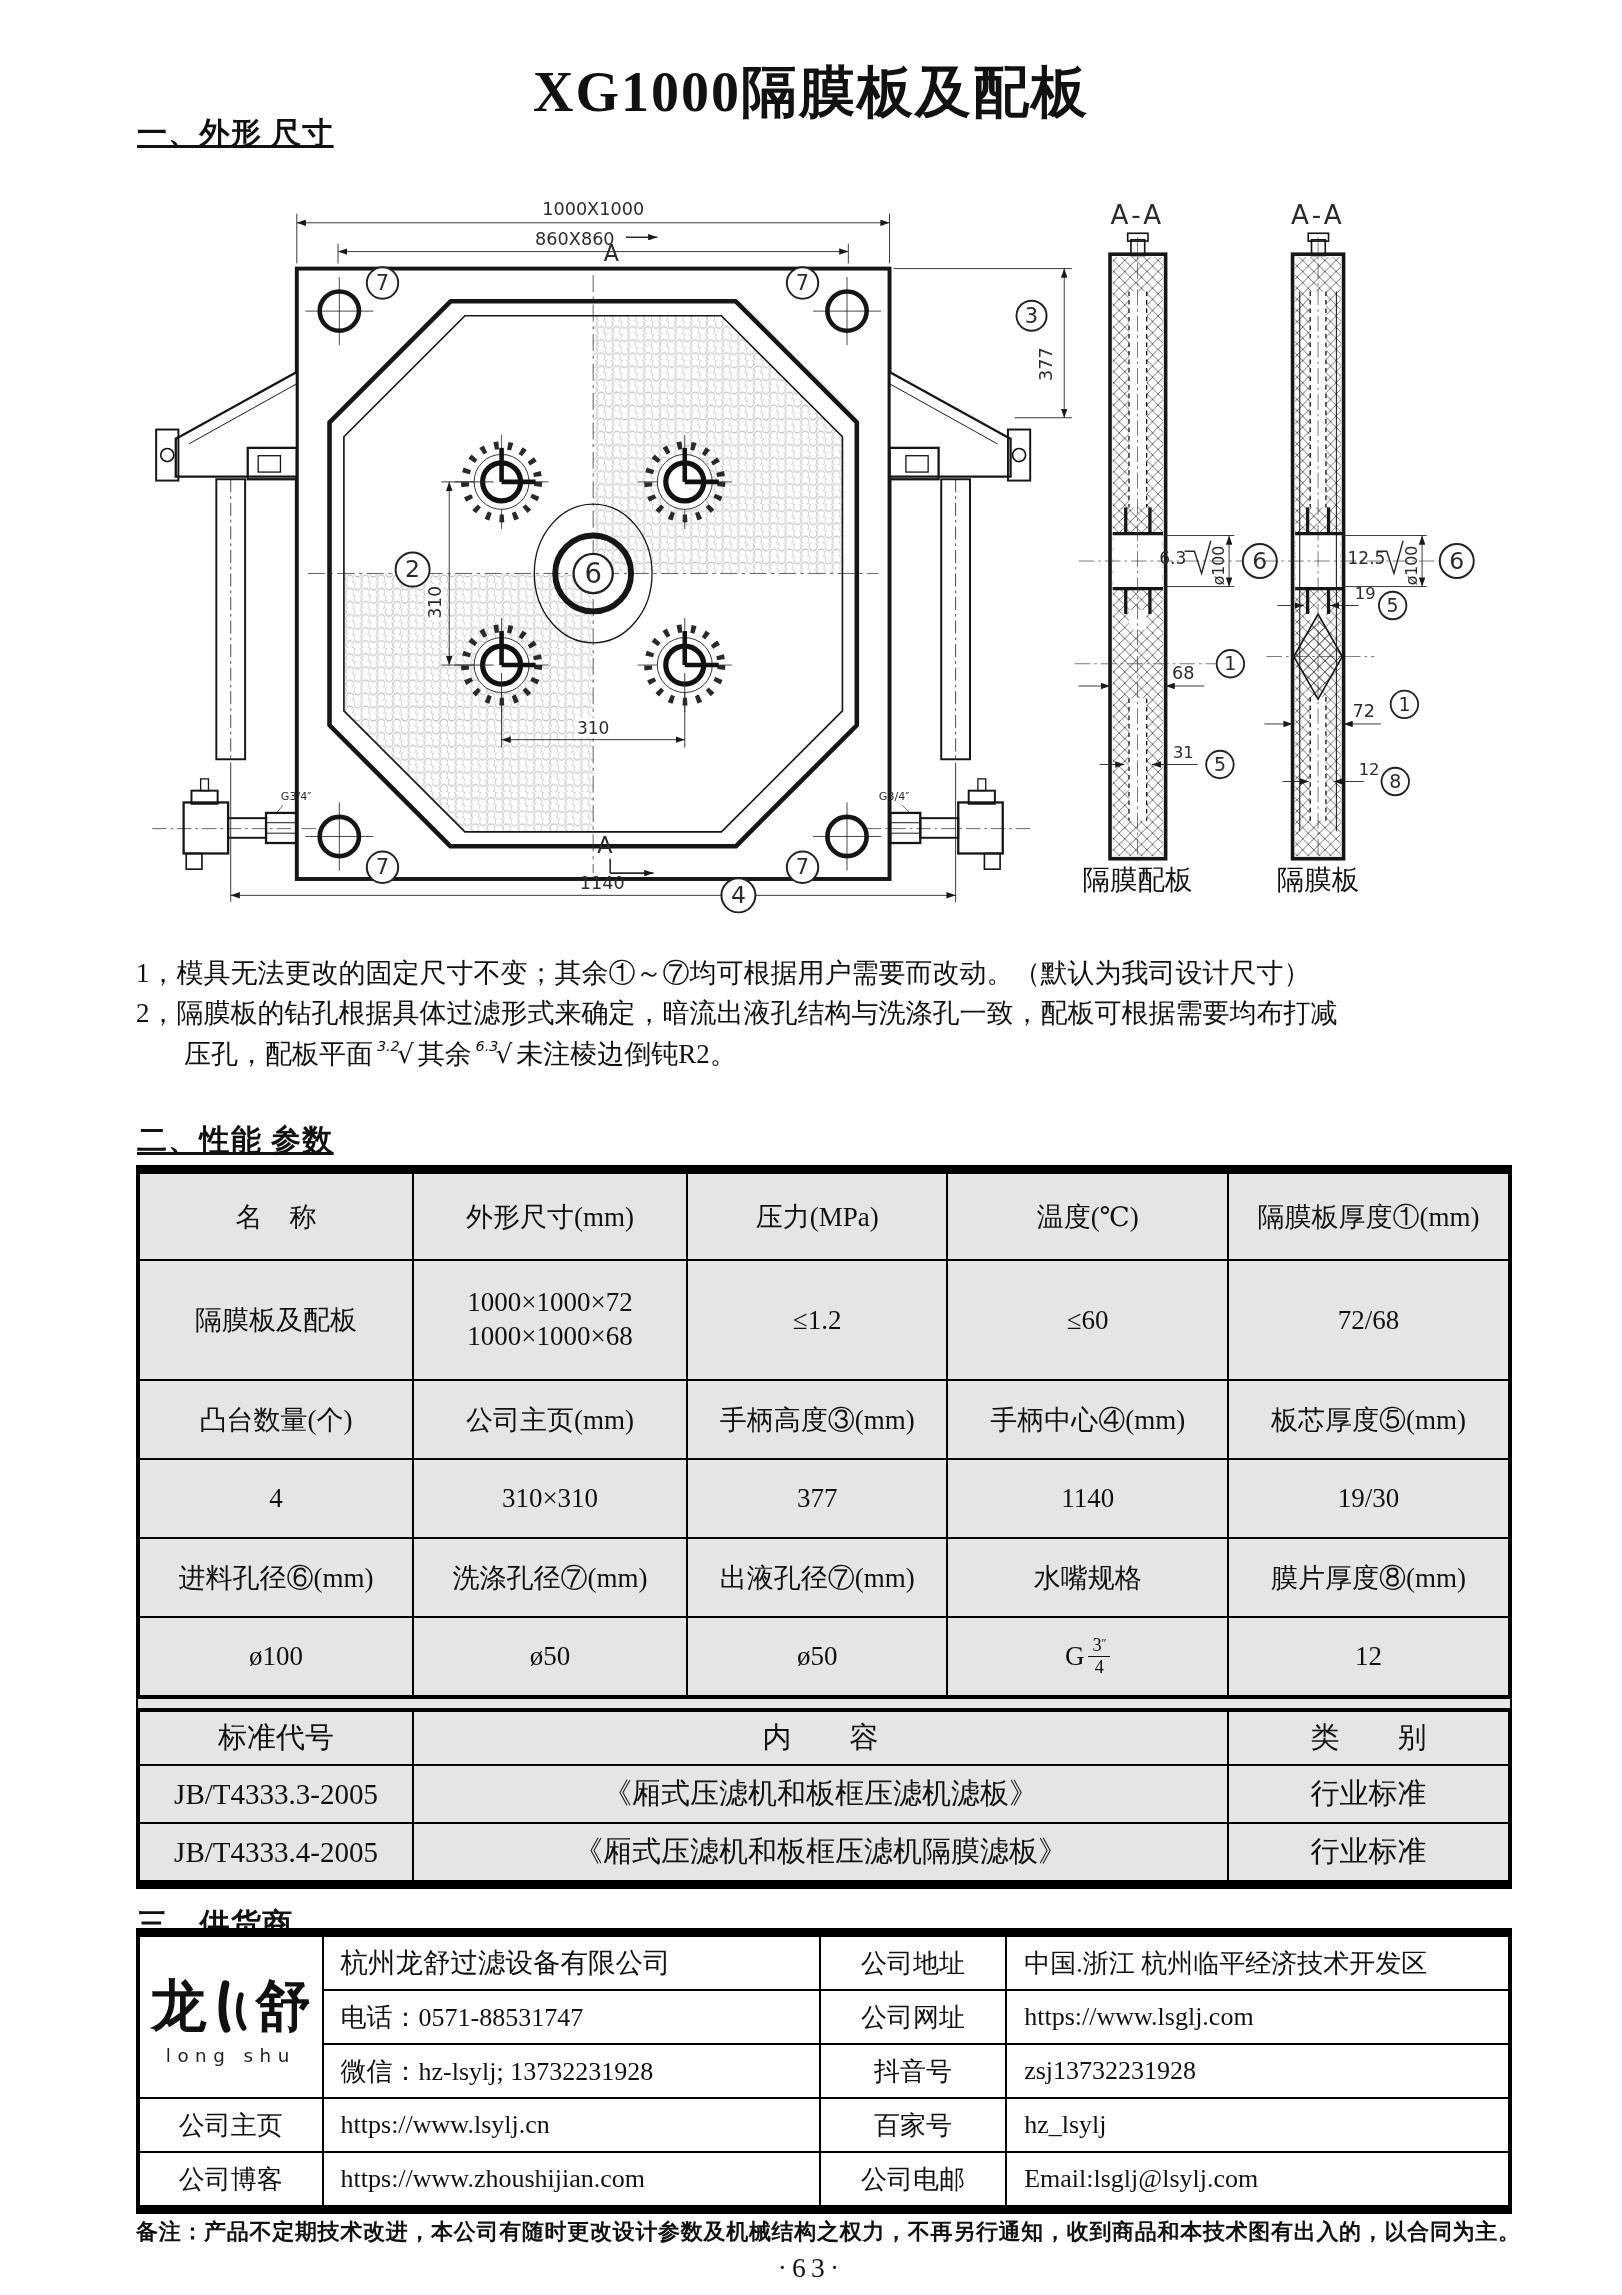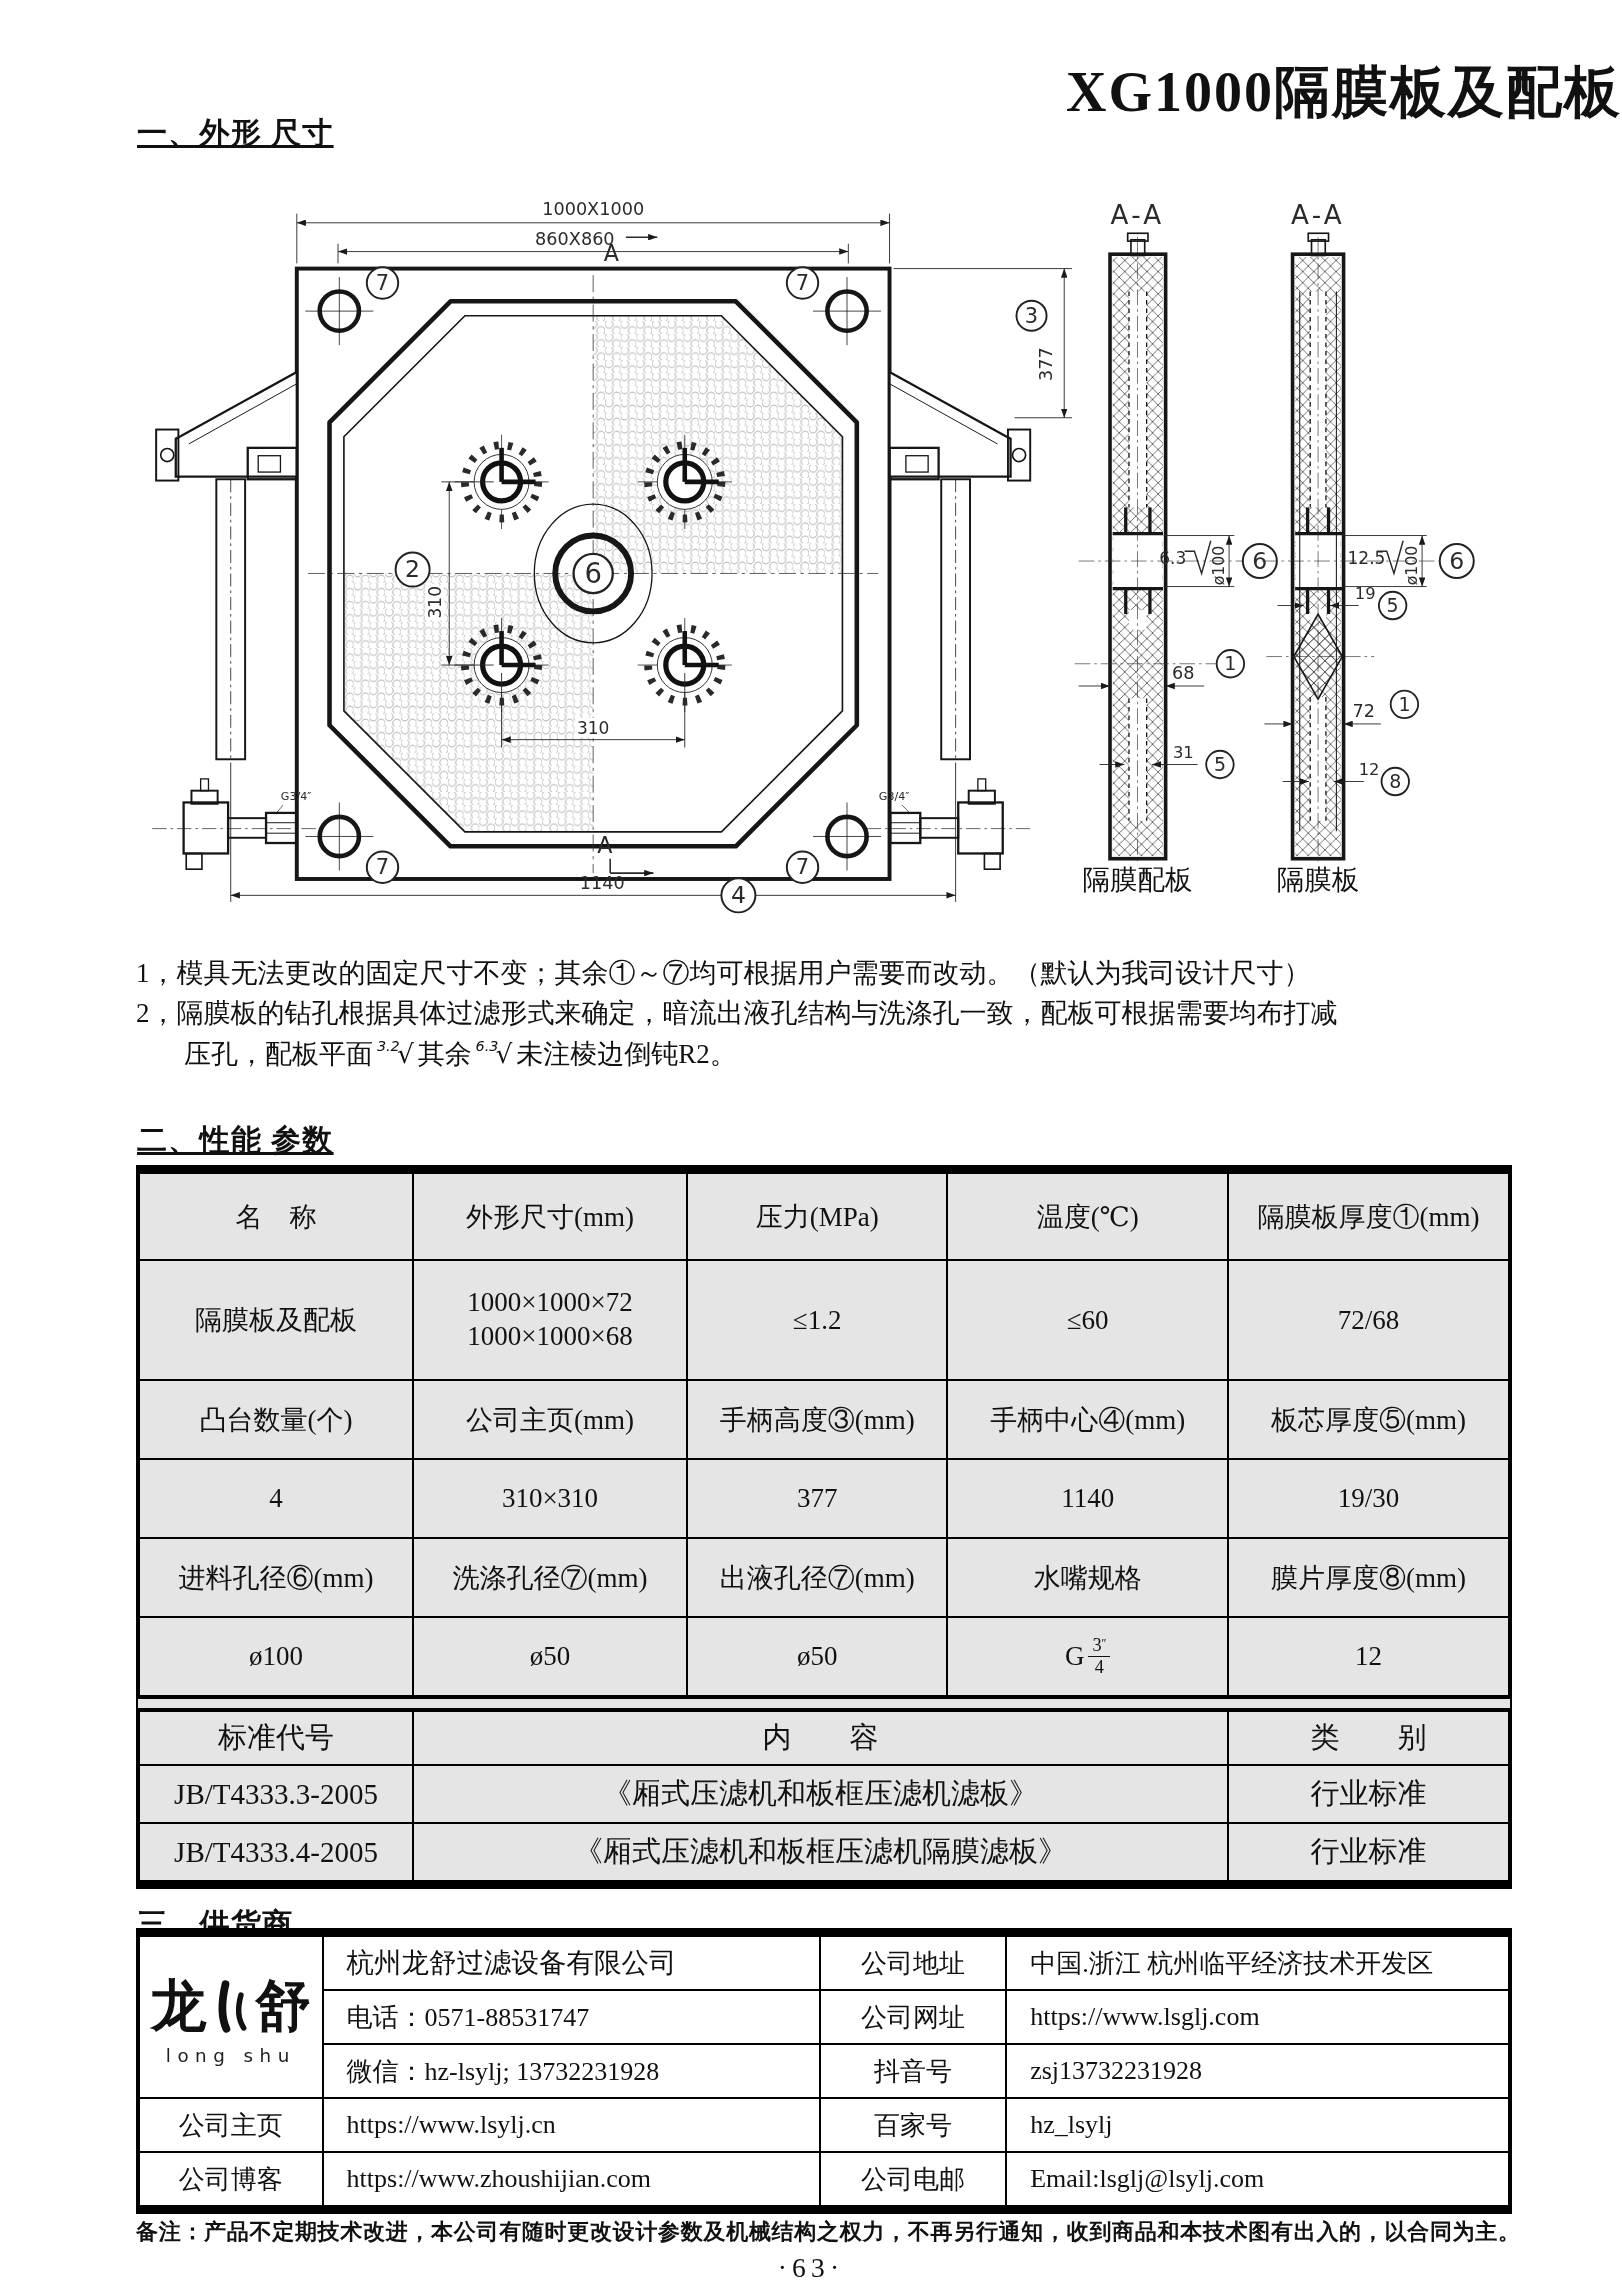--- a/index.html
+++ b/index.html
@@ -2,21 +2,21 @@
 <html style="font-size:10.5px"><head>
 <meta charset="utf-8">
 <style>
   html,body{margin:0;padding:0;}
   body{
     width:1622px;height:2295px;position:relative;background:#ffffff;
     font-family:"Liberation Serif","DejaVu Serif",serif;color:#111;
     overflow:hidden;
   }
   .abs{position:absolute;}
-  .title{left:0;top:55px;width:100%;text-align:right;font-size:56px;font-weight:700;letter-spacing:2px;}
+  .title{left:0;top:55px;width:100%;text-align:center;font-size:56px;font-weight:700;letter-spacing:2px;}
   .shead{font-size:30px;font-weight:700;letter-spacing:1.3px;text-decoration:underline;}
   #h1{left:137px;top:113px;}
   #h2{left:137px;top:1120px;}
   #h3{left:137px;top:1877px;margin-top:27px;}
   
   .notes{left:136px;top:954px;width:1407px;font-size:27px;line-height:1.48;}
   .note-line{white-space:nowrap;}
   .cont{padding-left:48px;}
   .rg{display:inline-block;margin:0 3.9px;font-family:"DejaVu Sans",sans-serif;}
   .rg sup{font-size:14.4px;vertical-align:11.8px;margin-right:-2.6px;font-style:italic;}
@@ -34,21 +34,21 @@
   tr.stdh td{height:52px;}
   tr.stdr td{height:56px;}
   .frac{display:inline-flex;flex-direction:column;vertical-align:middle;line-height:1;font-size:18.3px;margin-left:3.9px;}
   .fn{border-bottom:1.3px solid #111;padding:0 3.9px 1.3px 3.9px;}
   .fd{padding-top:1.3px;}
   .fn sup{font-size:11.8px;vertical-align:3.9px;}
   .gpre{font-size:27px;vertical-align:middle;}
   
   .supwrap{left:136px;top:1928px;width:1372px;border-left:2px solid #000;border-right:2px solid #000;border-top:7.9px solid #000;border-bottom:7.9px solid #000;background:#fff;}
   table.sup td{height:52px;font-size:26px;}
-  td.lval{text-align:left;padding-left:23px;}
+  td.lval{text-align:left;padding-left:17px;}
   .logo-cell{position:relative;}
   .logo-line{display:flex;align-items:center;justify-content:center;gap:3.9px;}
   .logo-zh{font-size:56px;font-weight:700;}
   .logo-latin{font-family:"DejaVu Sans",sans-serif;font-size:18.3px;letter-spacing:6.5px;color:#222;margin-top:0;}
   .footnote{left:136px;top:2217px;width:1413px;font-size:22px;font-weight:600;letter-spacing:0.7px;}
   .pageno{left:0;top:2252px;width:100%;text-align:center;font-size:27.5px;letter-spacing:5.2px;}
   
   svg text{font-family:"DejaVu Sans","Liberation Sans",sans-serif;fill:#2b2b2b;}
   .halo{paint-order:stroke;stroke:#ffffff;stroke-width:10px;}
   .cjk{font-family:"Liberation Serif","DejaVu Serif",serif;fill:#111;}

